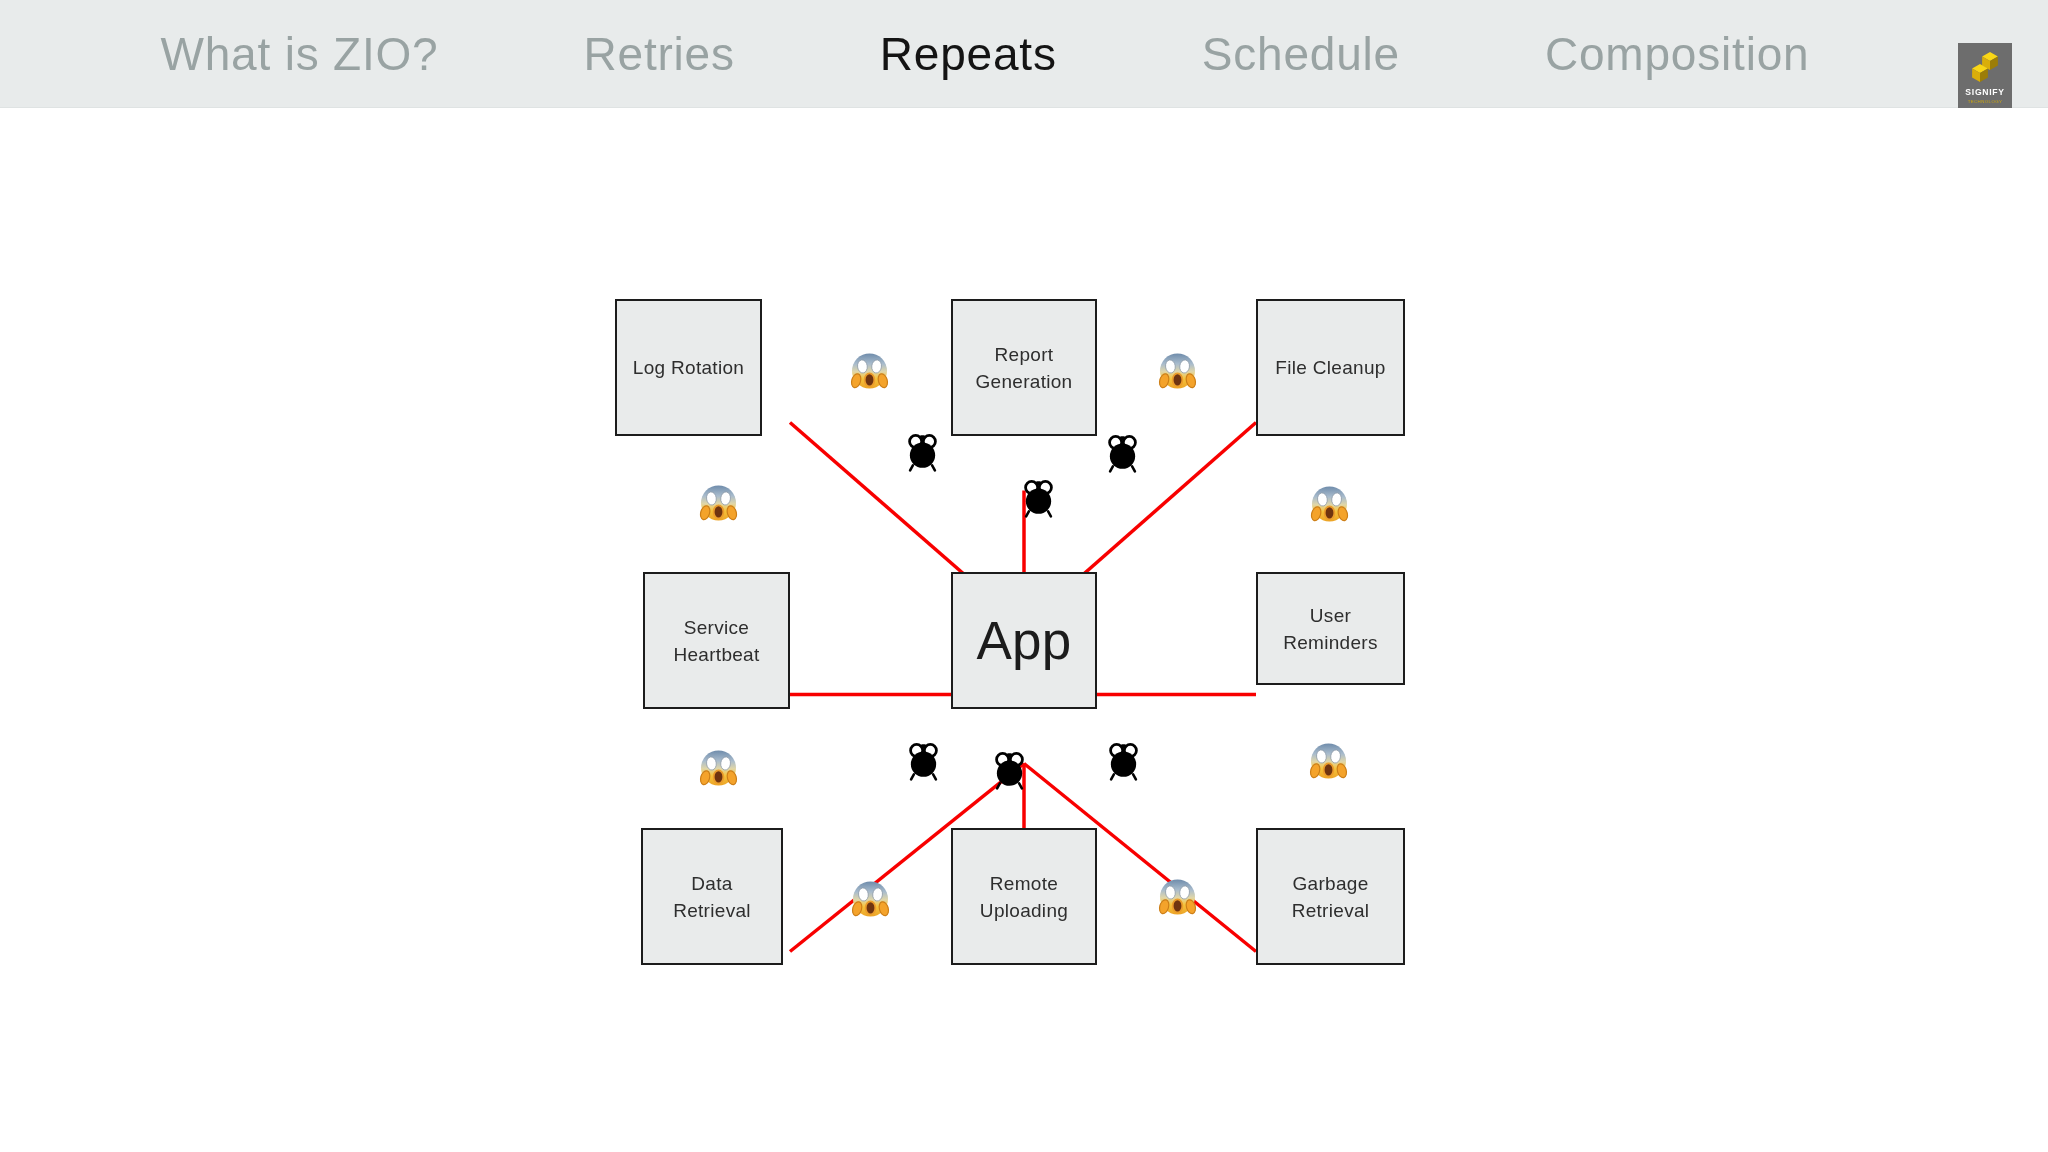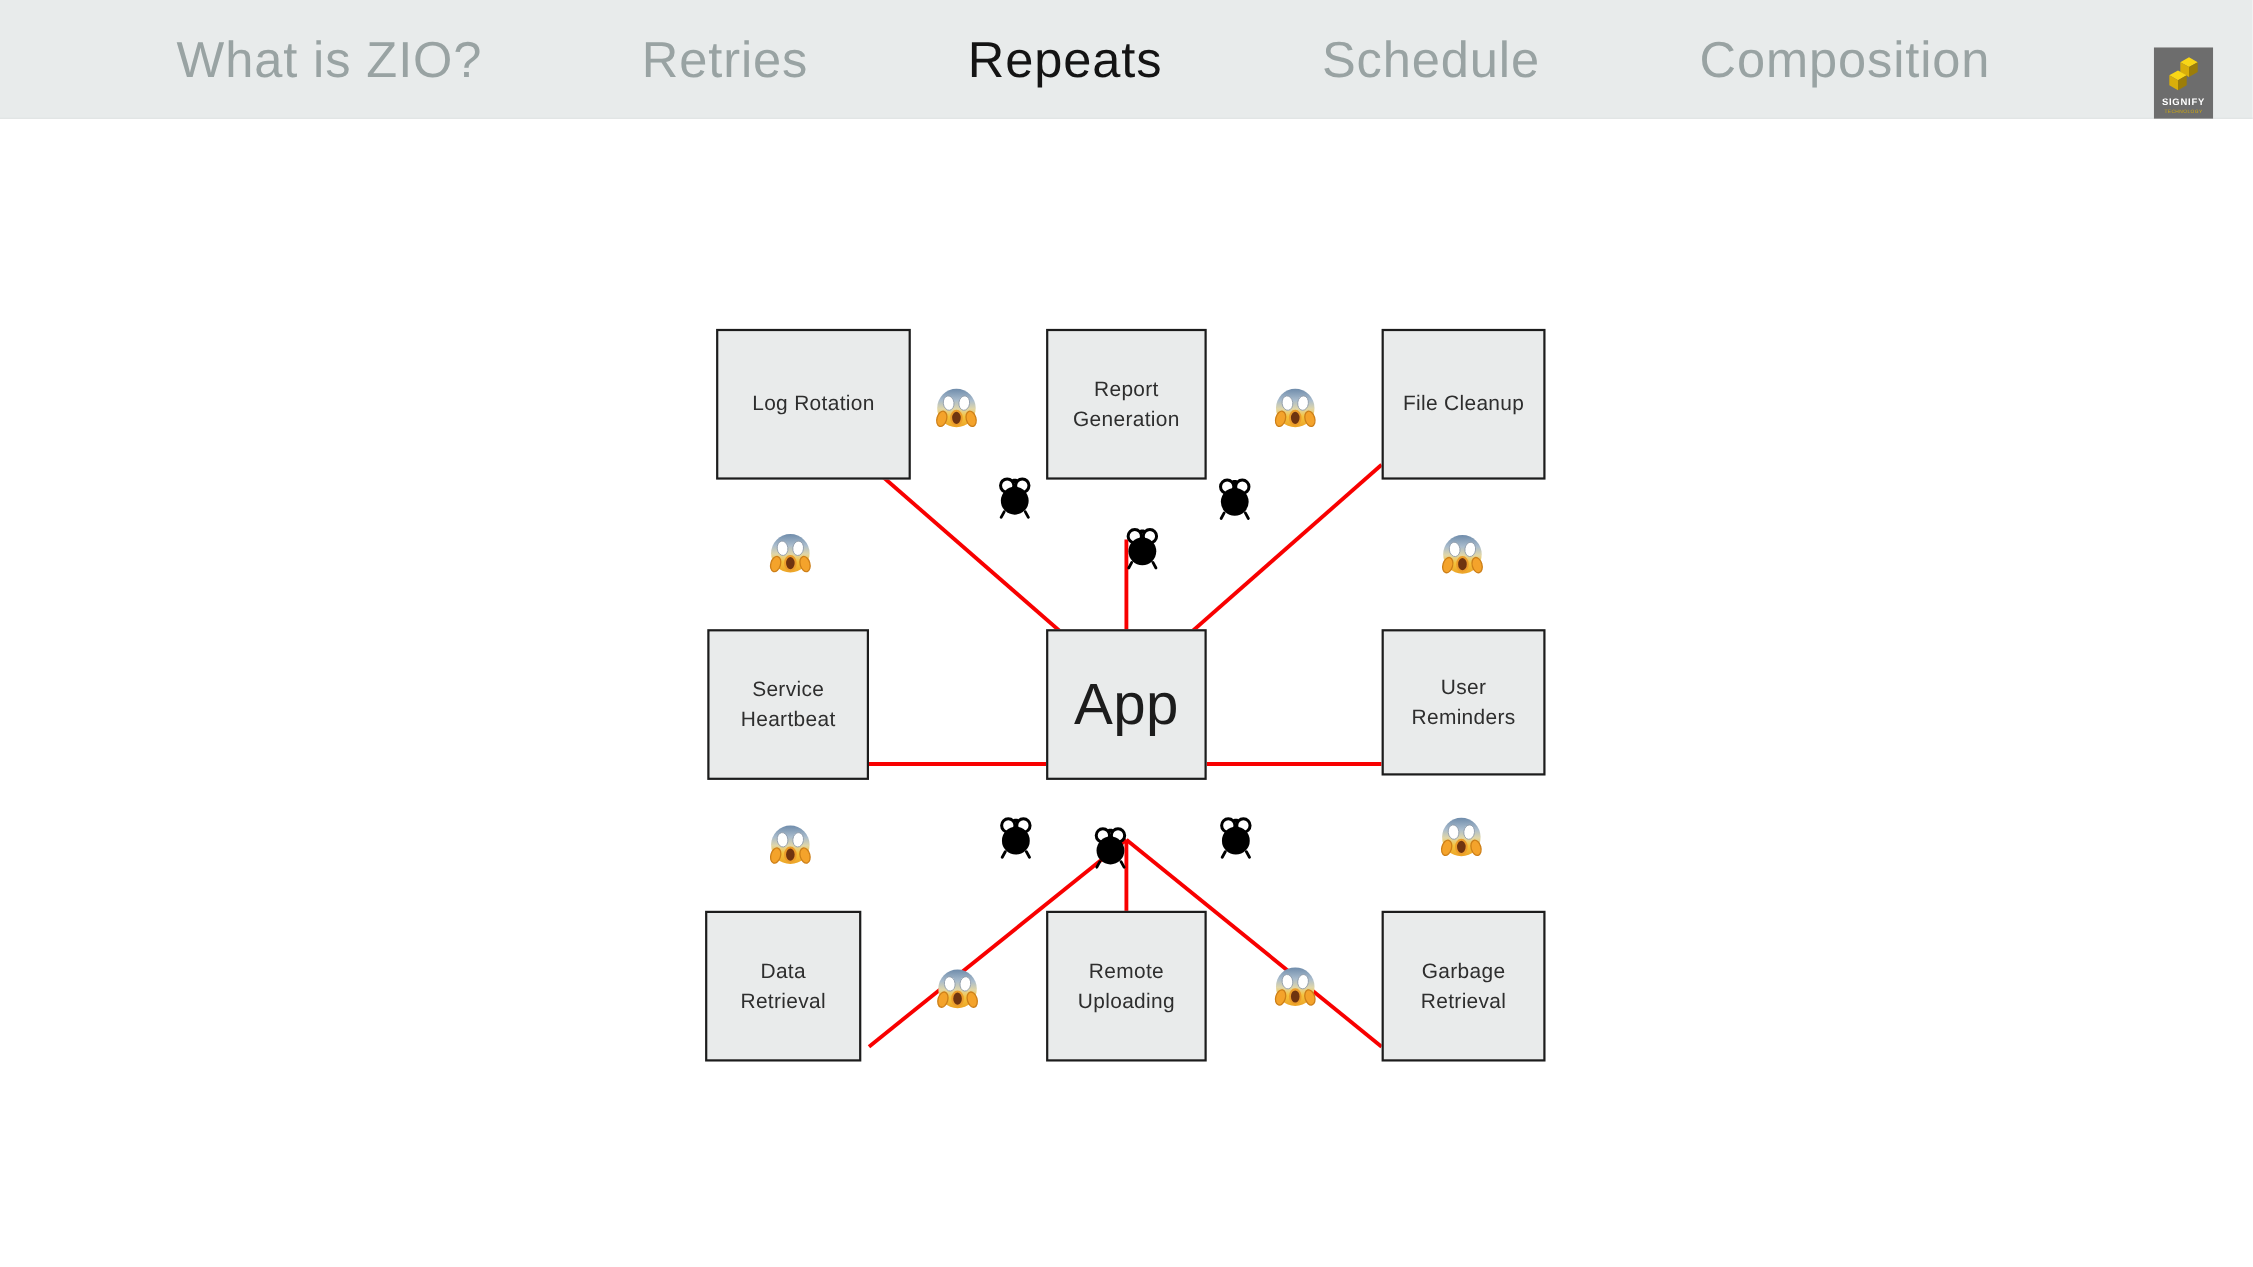--- a/index.html
+++ b/index.html
@@ -121,38 +121,38 @@
       <line x1="790" y1="368" x2="1024" y2="572" stroke="#f80000" stroke-width="3.5"></line>
       <line x1="1024" y1="436" x2="1024" y2="572" stroke="#f80000" stroke-width="3.5"></line>
       <line x1="1256" y1="368" x2="1024" y2="572" stroke="#f80000" stroke-width="3.5"></line>
       <line x1="790" y1="640" x2="951" y2="640" stroke="#f80000" stroke-width="3.5"></line>
       <line x1="1256" y1="640" x2="1097" y2="640" stroke="#f80000" stroke-width="3.5"></line>
       <line x1="790" y1="897" x2="1024" y2="709" stroke="#f80000" stroke-width="3.5"></line>
       <line x1="1024" y1="828" x2="1024" y2="709" stroke="#f80000" stroke-width="3.5"></line>
       <line x1="1256" y1="897" x2="1024" y2="709" stroke="#f80000" stroke-width="3.5"></line>
     </svg>
   <div id="nodes">
-      <div class="node" style="left: 651px; top: 190px; width: 177px; height: 137px;">
+      <div class="node" style="left: 615px; top: 190px; width: 147px; height: 137px;">
         <div class="node-line">Log Rotation</div>
       </div>
       <div class="node" style="left: 951px; top: 190px; width: 146px; height: 137px;">
         <div class="node-line">Report</div>
         <div class="node-line">Generation</div>
       </div>
       <div class="node" style="left: 1256px; top: 190px; width: 149px; height: 137px;">
         <div class="node-line">File Cleanup</div>
       </div>
       <div class="node" style="left: 643px; top: 463px; width: 147px; height: 137px; text-align: right;">
         <div class="node-line">Service</div>
         <div class="node-line">Heartbeat</div>
       </div>
       <div class="node center" style="left: 951px; top: 463px; width: 146px; height: 137px;">
         <div class="node-line">App</div>
       </div>
-      <div class="node" style="left: 1256px; top: 463px; width: 149px; height: 133px; justify-content: center;">
+      <div class="node" style="left: 1256px; top: 463px; width: 149px; height: 113px; justify-content: center;">
         <div class="node-line">User</div>
         <div class="node-line">Reminders</div>
       </div>
       <div class="node" style="left: 641px; top: 719px; width: 142px; height: 137px; text-align: center;">
         <div class="node-line">Data</div>
         <div class="node-line">Retrieval</div>
       </div>
       <div class="node" style="left: 951px; top: 719px; width: 146px; height: 137px;">
         <div class="node-line">Remote</div>
         <div class="node-line">Uploading</div>

